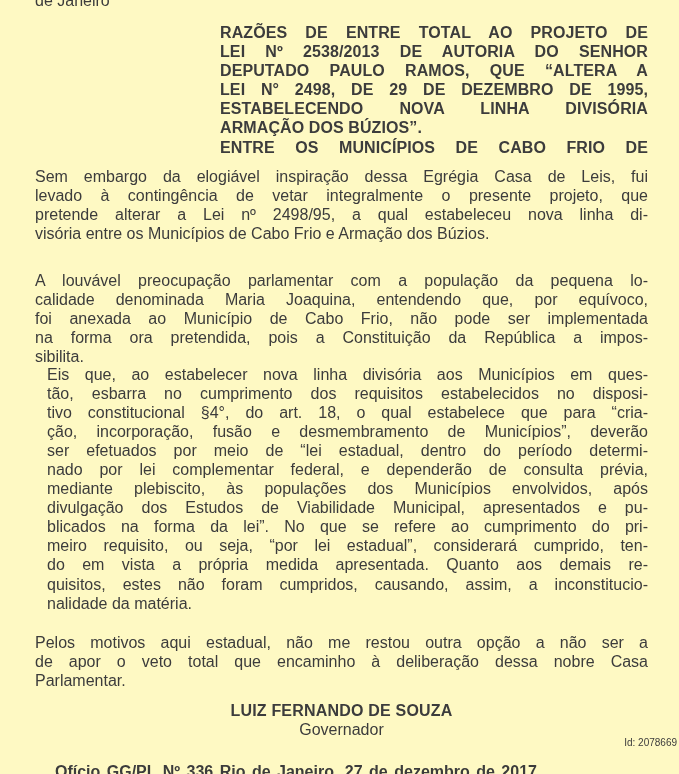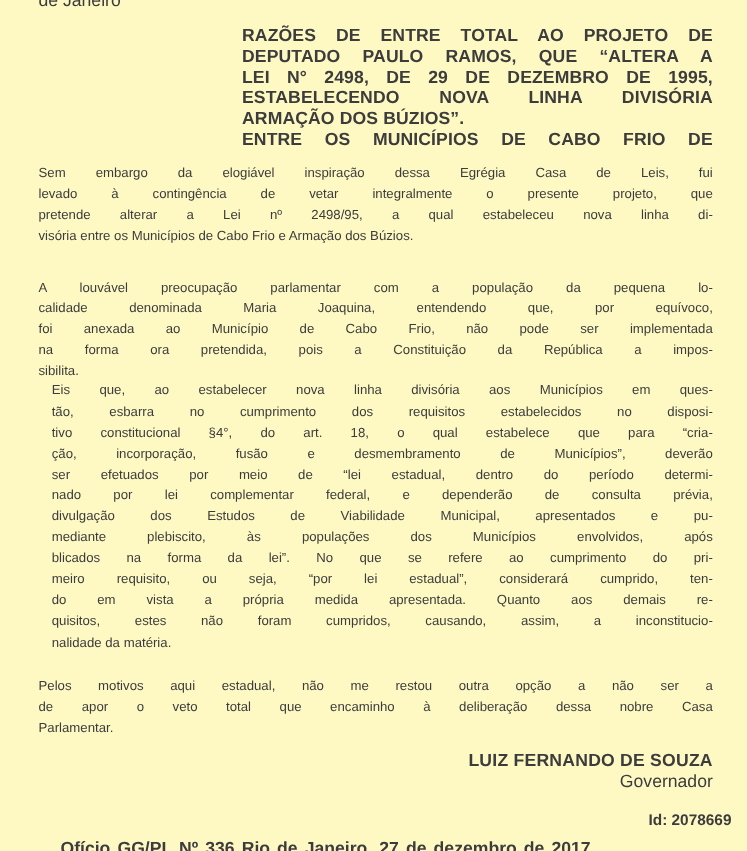--- a/index.html
+++ b/index.html
@@ -42,41 +42,41 @@
   .line {
     text-align: justify;
     text-align-last: justify;
     white-space: nowrap;
   }
   .line.last {
     text-align-last: left;
   }
   .doc-body {
     margin-top: 10px;
-    font-size: 12px;
+    font-size: 16px;
     line-height: 19.1px;
     width: 613px;
   }
   .paragraph { margin-top: 0; }
   .paragraph:nth-child(2) { margin-top: 28px; }
   .paragraph:nth-child(3) { margin-top: -2px; margin-left: 12px; }
   .paragraph:nth-child(4) { margin-top: 20px; }
   .signature {
     margin-top: 11px;
-    text-align: right;
+    text-align: center;
     font-size: 16px;
     line-height: 19.1px;
   }
   .sig-name { font-weight: bold; letter-spacing: 0.2px; }
   .doc-id {
     position: absolute;
     top: 737px;
-    right: 42px;
-    font-size: 14px;
-    font-weight: bold;
+    right: 30px;
+    font-size: 10px;
+    font-weight: normal;
   }
   .bottom-clipped {
     position: absolute;
     top: 763px;
     left: 55px;
     font-size: 16px;
     font-weight: bold;
     white-space: nowrap;
     word-spacing: 2px;
   }
@@ -85,20 +85,21 @@
 <body>
 
 <div class="page" style="color: rgb(60, 60, 60); background: #fef9c3; padding-left: 28px;">
 
   <div class="top-clipped">de Janeiro</div>
 
   <div class="content">
 
     <div class="heading">
         <div class="line">RAZÕES DE ENTRE TOTAL AO PROJETO DE</div>
+        <div class="line">LEI Nº 2538/2013 DE AUTORIA DO SENHOR</div>
         <div class="line">DEPUTADO PAULO RAMOS, QUE “ALTERA A</div>
         <div class="line">LEI N° 2498, DE 29 DE DEZEMBRO DE 1995,</div>
         <div class="line">ESTABELECENDO NOVA LINHA DIVISÓRIA</div>
         <div class="line last">ARMAÇÃO DOS BÚZIOS”.</div>
         <div class="line">ENTRE OS MUNICÍPIOS DE CABO FRIO DE</div>
       </div>
 
     <div class="doc-body">
         <div class="paragraph">
           <div class="line">Sem embargo da elogiável inspiração dessa Egrégia Casa de Leis, fui</div>
@@ -113,22 +114,22 @@
           <div class="line">na forma ora pretendida, pois a Constituição da República a impos-</div>
           <div class="line last">sibilita.</div>
         </div>
         <div class="paragraph">
           <div class="line">Eis que, ao estabelecer nova linha divisória aos Municípios em ques-</div>
           <div class="line">tão, esbarra no cumprimento dos requisitos estabelecidos no disposi-</div>
           <div class="line">tivo constitucional §4°, do art. 18, o qual estabelece que para “cria-</div>
           <div class="line">ção, incorporação, fusão e desmembramento de Municípios”, deverão</div>
           <div class="line">ser efetuados por meio de “lei estadual, dentro do período determi-</div>
           <div class="line">nado por lei complementar federal, e dependerão de consulta prévia,</div>
+          <div class="line">mediante plebiscito, às populações dos Municípios envolvidos, após</div>
           <div class="line">divulgação dos Estudos de Viabilidade Municipal, apresentados e pu-</div>
-          <div class="line">mediante plebiscito, às populações dos Municípios envolvidos, após</div>
           <div class="line">blicados na forma da lei”. No que se refere ao cumprimento do pri-</div>
           <div class="line">meiro requisito, ou seja, “por lei estadual”, considerará cumprido, ten-</div>
           <div class="line">do em vista a própria medida apresentada. Quanto aos demais re-</div>
           <div class="line">quisitos, estes não foram cumpridos, causando, assim, a inconstitucio-</div>
           <div class="line last">nalidade da matéria.</div>
         </div>
         <div class="paragraph">
           <div class="line">Pelos motivos aqui estadual, não me restou outra opção a não ser a</div>
           <div class="line">de apor o veto total que encaminho à deliberação dessa nobre Casa</div>
           <div class="line last">Parlamentar.</div>

